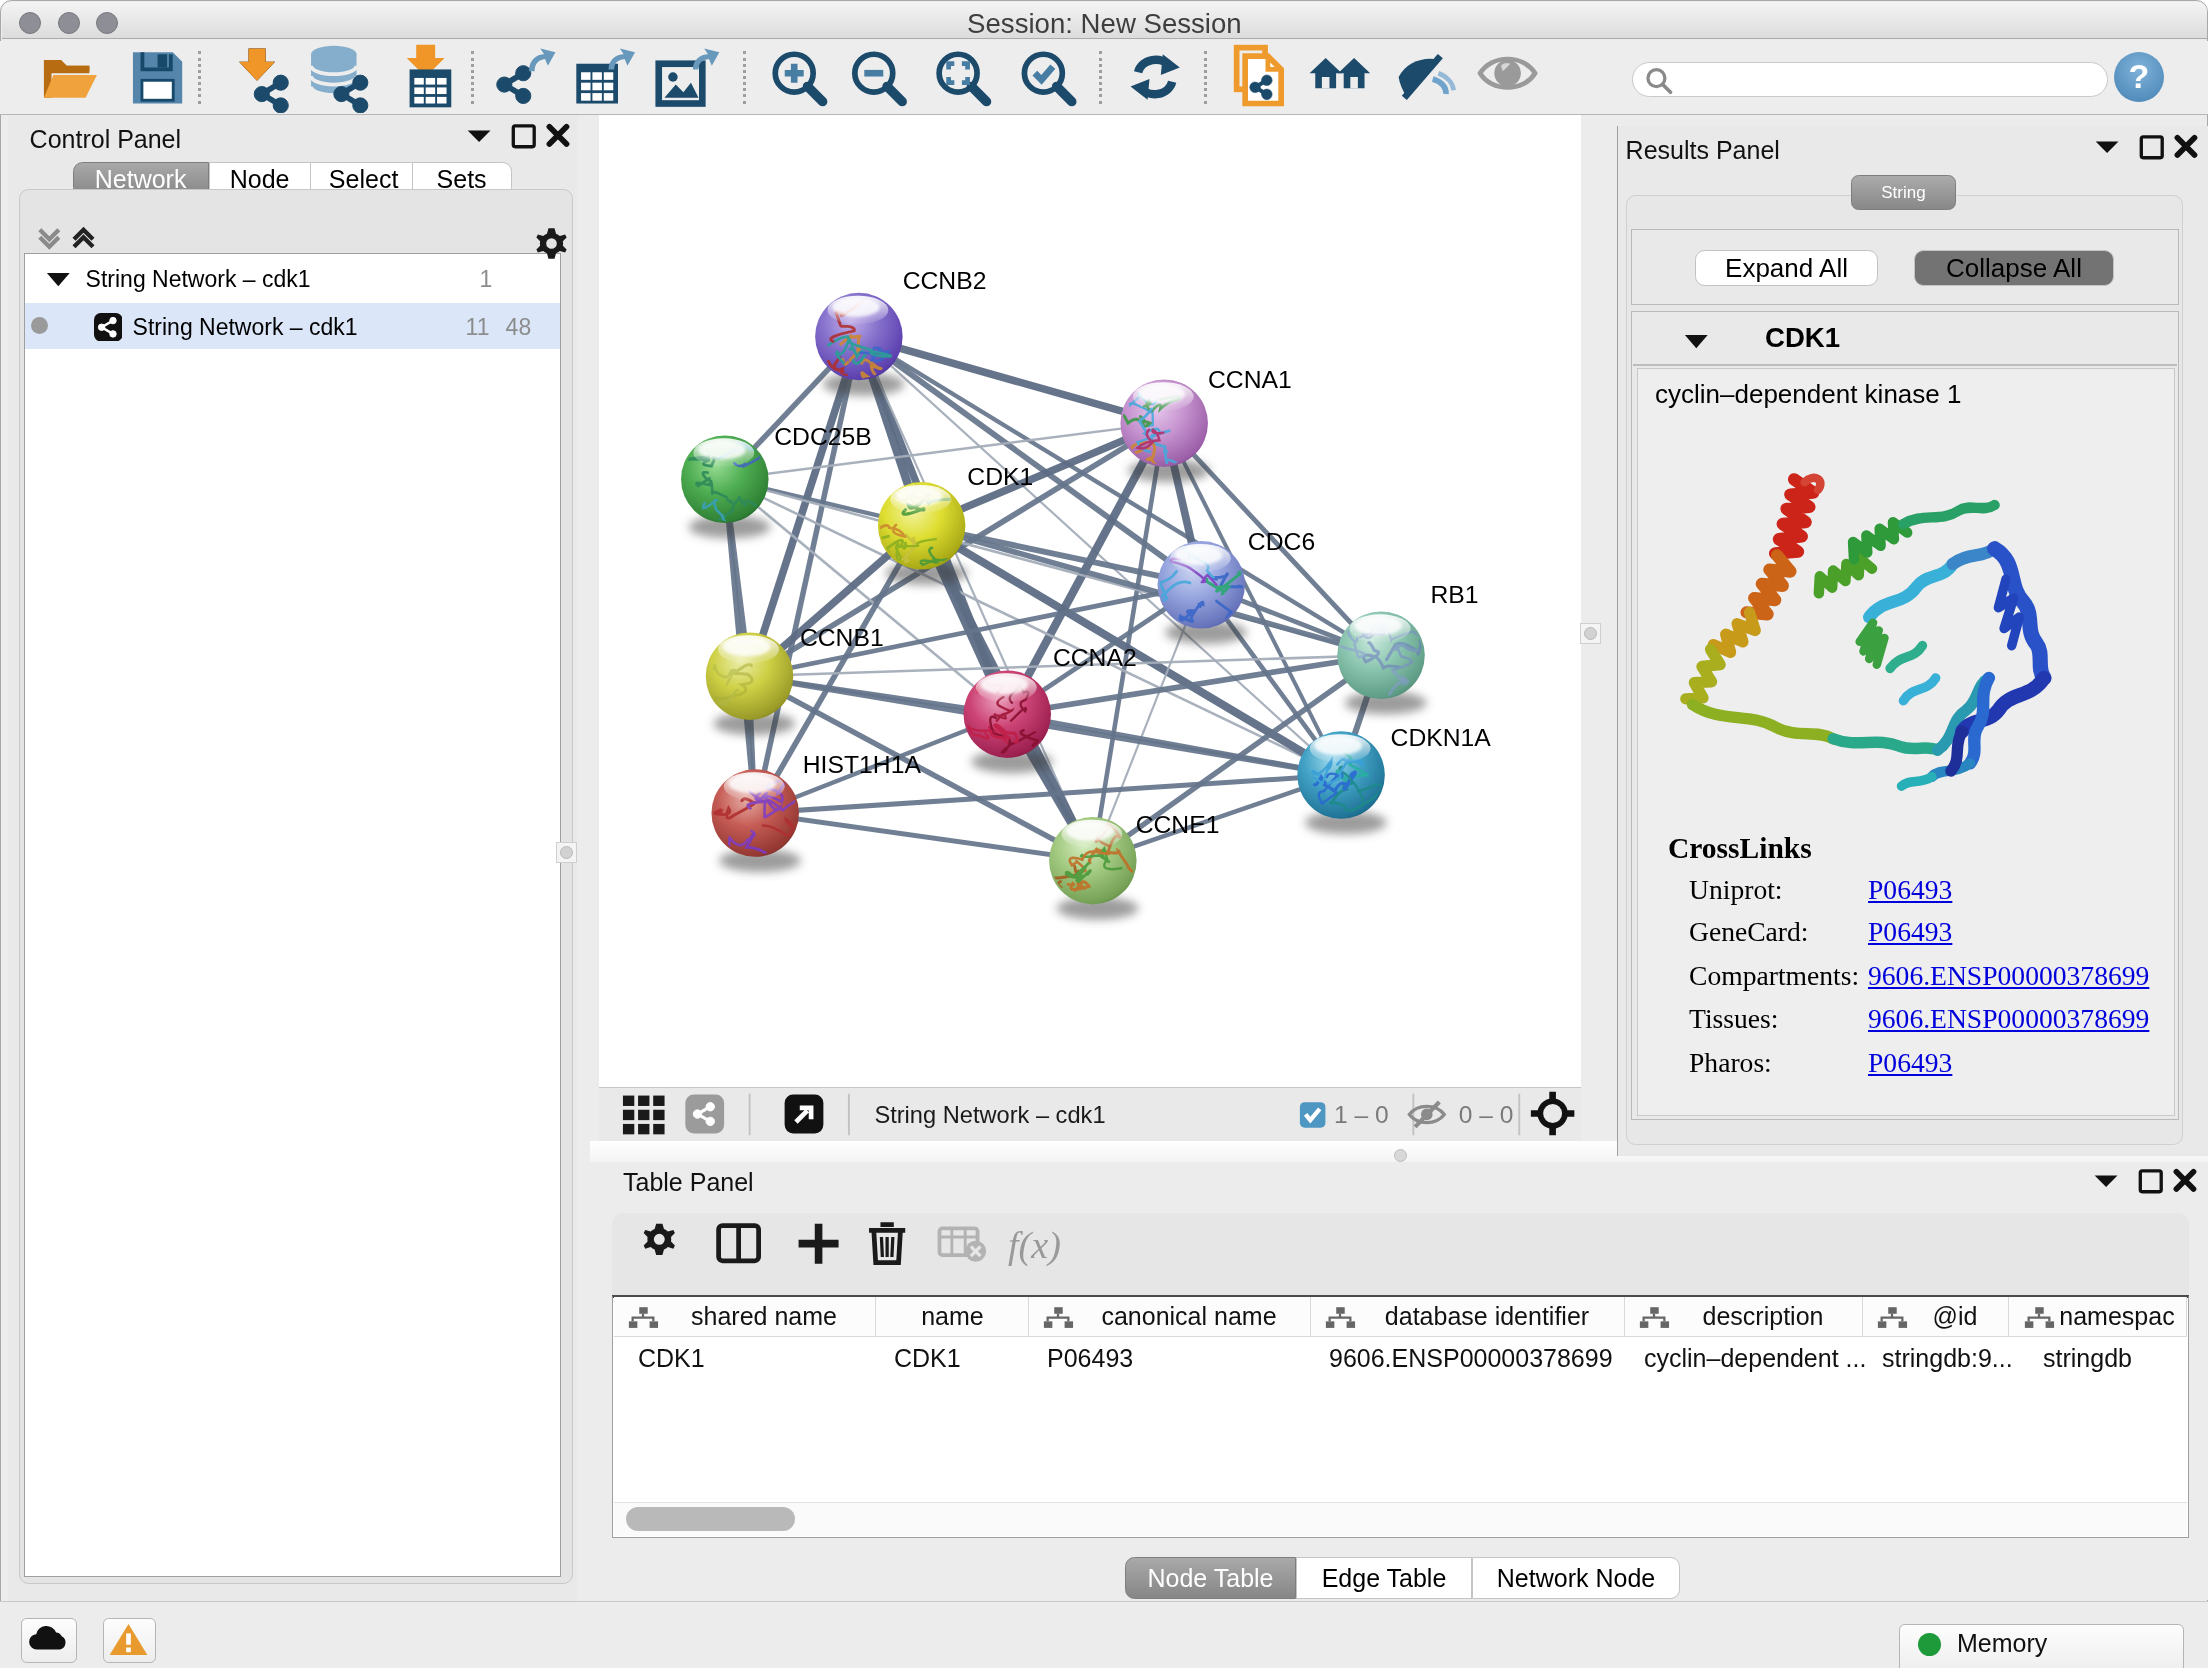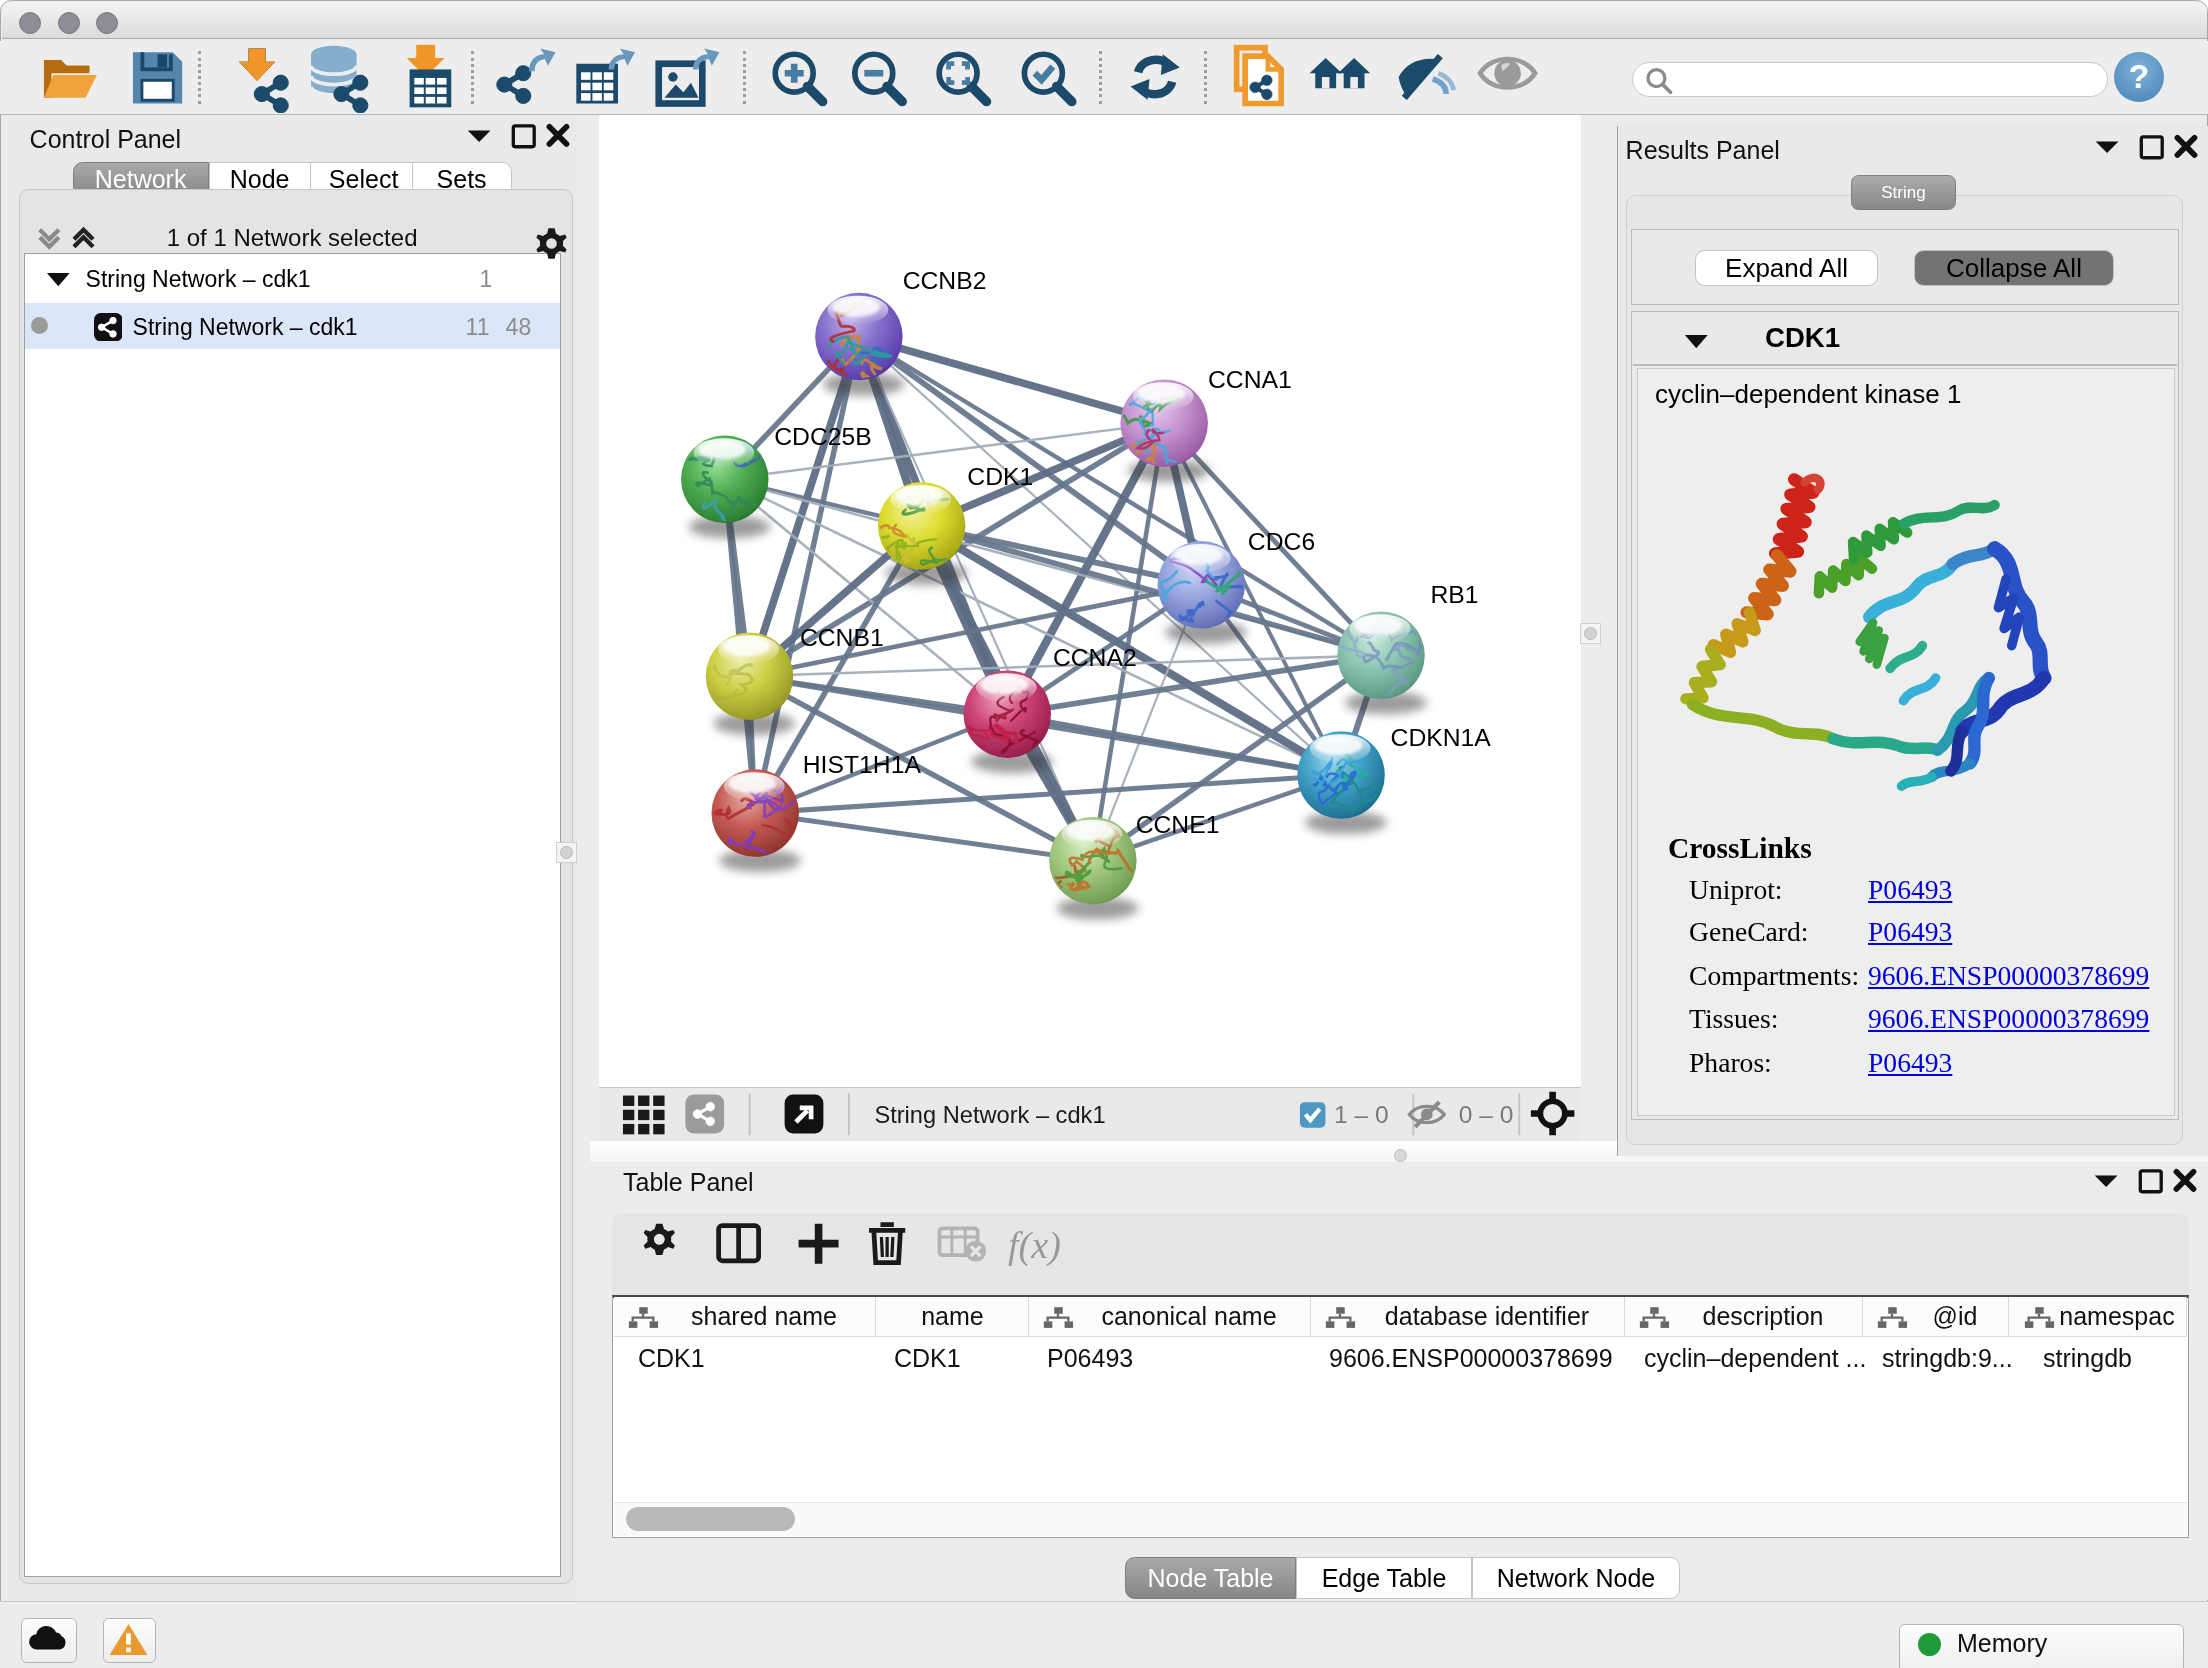--- a/index.html
+++ b/index.html
@@ -65,20 +65,21 @@
 .sbtn { position:absolute; top:16px; height:45px; background:linear-gradient(#fdfdfd,#ededed);
   border:1.9px solid #b5b5b5; border-radius:5.7px; }
 </style>
 </head>
 <body>
 <div class="abs" style="left:0;top:0;width:2208px;height:1668px;background:#ececec;border:1px solid #a8a8a8;border-radius:11.4px 11.4px 0 0;"></div>
 <div class="abs" id="titlebar">
   <div class="tl" style="left:17px;"></div>
   <div class="tl" style="left:56px;"></div>
   <div class="tl" style="left:94px;"></div>
+  <div id="title-text">Session: New Session</div>
 </div>
 
 <div class="abs" id="toolbar">
 <svg width="2208" height="72" style="position:absolute;left:0;top:0" viewBox="0 0 2322 76">
 <defs>
  <g id="share3">
           <circle cx="22" cy="11" r="7.5"></circle>
           <circle cx="3" cy="22" r="7.5"></circle>
           <circle cx="22" cy="33" r="7.5"></circle>
           <path d="M22 11 L3 22 L22 33" fill="none" stroke-width="5" stroke="inherit"></path>
@@ -272,21 +273,20 @@
   <svg width="114" height="38" style="position:absolute;left:28.5px;top:109px;" viewBox="0 0 120 40">
     <g stroke="#8a8a8a" stroke-width="4.5" fill="none">
         <path d="M4 6 L14 16 L24 6"></path>
         <path d="M4 14 L14 24 L24 14"></path>
       </g>
     <g stroke="#222" stroke-width="4.5" fill="none">
         <path d="M40 16 L50 6 L60 16"></path>
         <path d="M40 24 L50 14 L60 24"></path>
       </g>
   </svg>
-  <div style="position:absolute;left:0;top:109px;width:569px;text-align:center;font-size:24px;color:#111;">1 of 1 Network selected</div>
   <svg width="53" height="53" style="position:absolute;left:517px;top:102px;z-index:4;" viewBox="0 0 56 56">
       <g transform="translate(28 28) scale(0.8) translate(-28 -28)">
     <path fill="#1a1a1a" d="M28 8 L32 8 L34 15 a14 14 0 0 1 5 3 L46 16 L48 20 L43 25 a14 14 0 0 1 0 6 L48 36 L46 40 L39 38 a14 14 0 0 1 -5 3 L32 48 L28 48 L24 48 L22 41 a14 14 0 0 1 -5 -3 L10 40 L8 36 L13 31 a14 14 0 0 1 0 -6 L8 20 L10 16 L17 18 a14 14 0 0 1 5 -3 L24 8 Z M28 21 a7 7 0 1 0 0 14 a7 7 0 1 0 0 -14 Z"></path>
       </g>
   </svg>
   <div id="cp-tree">
     <div class="trow" style="top:3.8px;">
       <svg width="28.5" height="23" style="position:absolute;left:20px;top:11.4px;" viewBox="0 0 30 24">
           <path d="M2 4 L26 4 L14 18 Z" fill="#111"></path>
         </svg>

